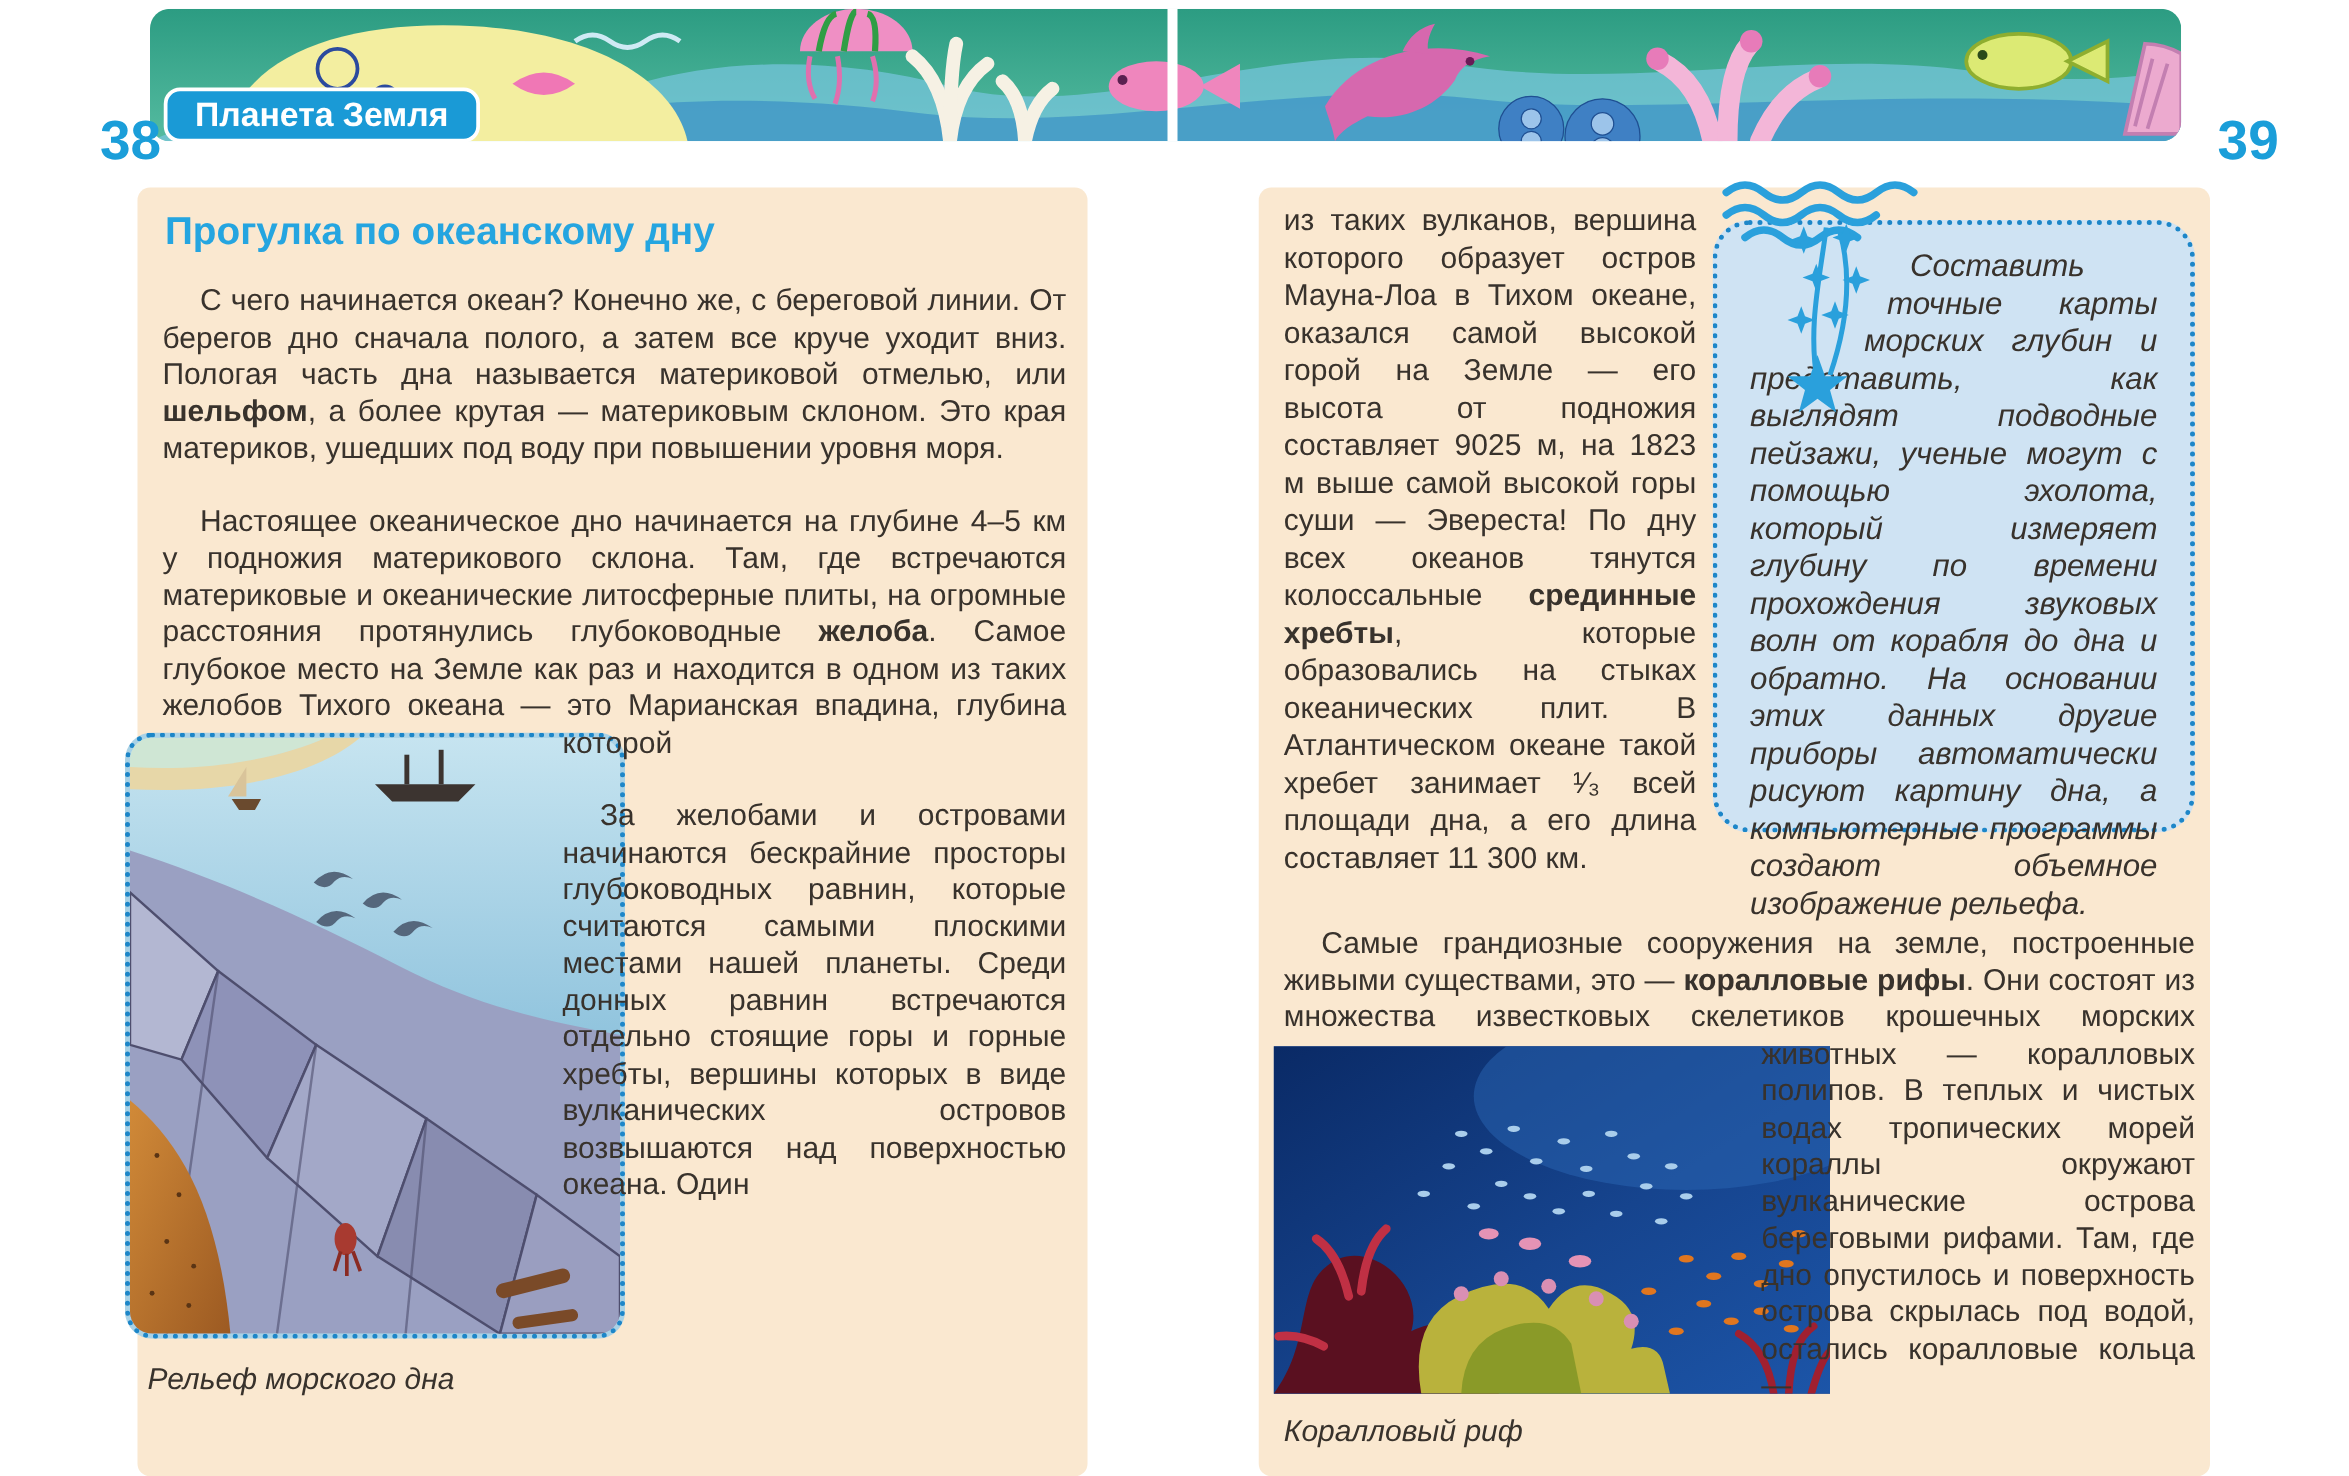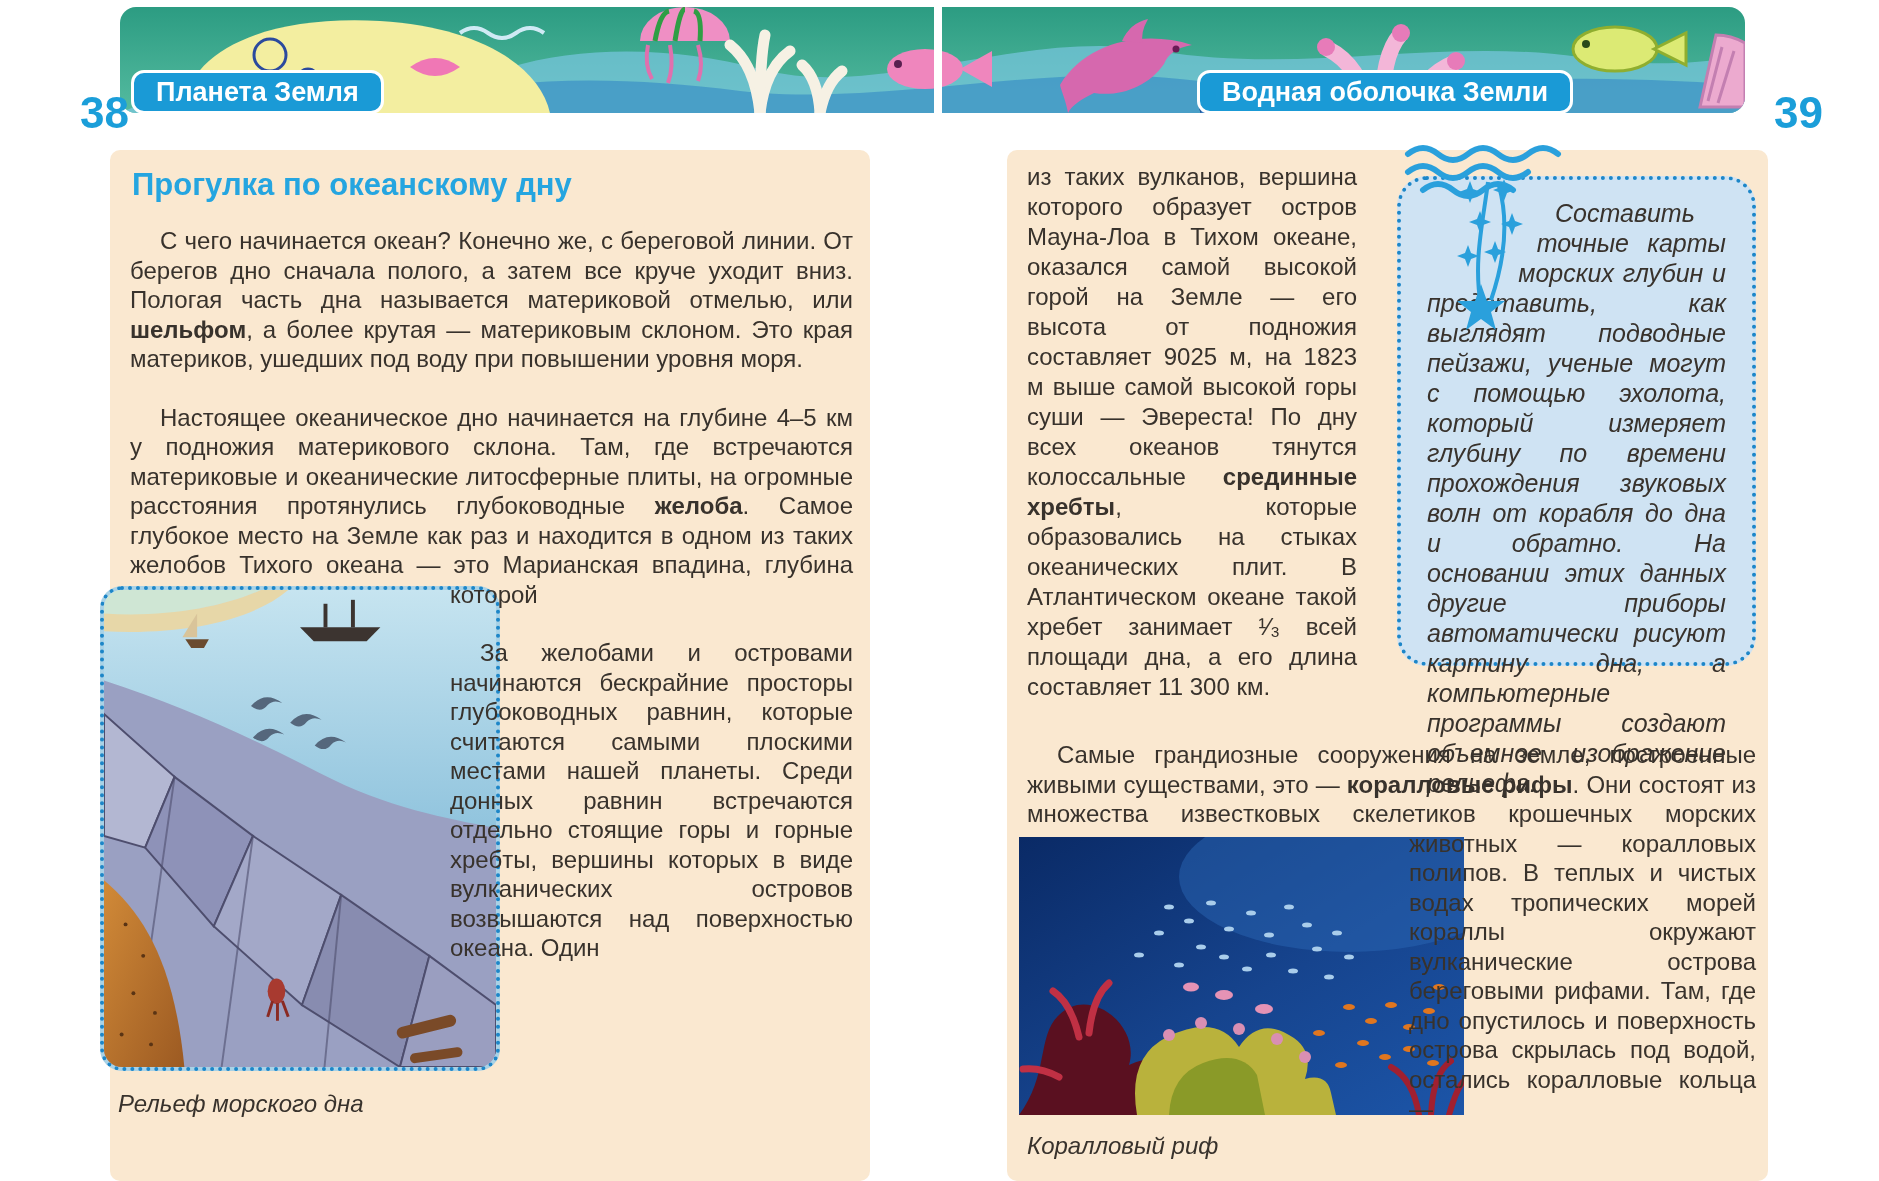--- a/index.html
+++ b/index.html
@@ -33,21 +33,21 @@
 
   
   .fig-left{float:left;width:324px;margin:6px 26px 4px -30px;text-indent:0;}
   .illustration{width:400px;height:485px;border:4px dotted #1d86c8;border-radius:22px;
                 box-sizing:border-box;overflow:hidden;background:#a9d2e6;}
   .illustration svg{display:block;width:100%;height:100%;}
   .fig-caption{display:block;font-style:italic;font-size:24px;color:#38322c;
                margin-top:18px;padding-left:18px;text-indent:0;text-align:left;}
 
   
-  .top-row{display:flex;gap:40px;justify-content:flex-end;}
+  .top-row{display:flex;gap:13px;justify-content:flex-end;}
   .col1{width:330px;flex:none;font-size:24px;line-height:30px;text-align:justify;}
   .sidebar{flex:1;position:relative;background:#cfe3f3;border:4px dotted #1d86c8;
            border-radius:30px;height:490px;box-sizing:border-box;margin-top:14px;
            padding:18px 26px 20px 26px;}
   .sidebar-icon{position:absolute;top:-40px;left:2px;width:160px;height:200px;}
   .sidebar-text{font-style:italic;font-size:25px;line-height:30px;text-align:justify;color:#38322c;}
   .icon-spacer{float:left;width:128px;height:72px;
                shape-outside:polygon(0 0,128px 0,84px 72px,0 72px);}
 
   .coral-section{margin-top:38px;}
@@ -133,23 +133,20 @@
       </g>
       <path d="M340,26 q14,-10 28,0 t28,0 t28,0" stroke="#cfeaf4" stroke-width="4" fill="none"></path>
       <rect x="814" y="0" width="8" height="106" fill="#ffffff"></rect>
     </svg>
   </div>
 
   <div class="page-number left">38</div>
   <div class="page-number right">39</div>
   <div class="badge badge-left">
     <span>Планета Земля</span>
-  </div>
-  <div class="badge badge-right">
-    <span>Водная оболочка Земли</span>
   </div>
 
   <div class="content-box left-box">
     <div class="title">Прогулка по океанскому дну</div>
 
     <div class="body-text">
       <div class="para"><span>С чего начинается океан? Конечно же, с береговой линии. От берегов дно сначала полого, а затем все круче уходит вниз. Пологая часть дна называется материковой отмелью, или </span><b>шельфом</b><span>, а более крутая — материковым склоном. Это края материков, ушедших под воду при повышении уровня моря.</span></div>
 
       <div class="para"><span>Настоящее океаническое дно начинается на глубине 4–5 км у подножия материкового склона. Там, где встречаются материковые и океанические литосферные плиты, на огромные расстояния протянулись глубоководные </span><b>желоба</b><span>. Самое глубокое место на Земле как раз и находится в одном из таких желобов Тихого океана — это Марианская впадина, глубина которой </span><div class="fig-left">
           <div class="illustration">

